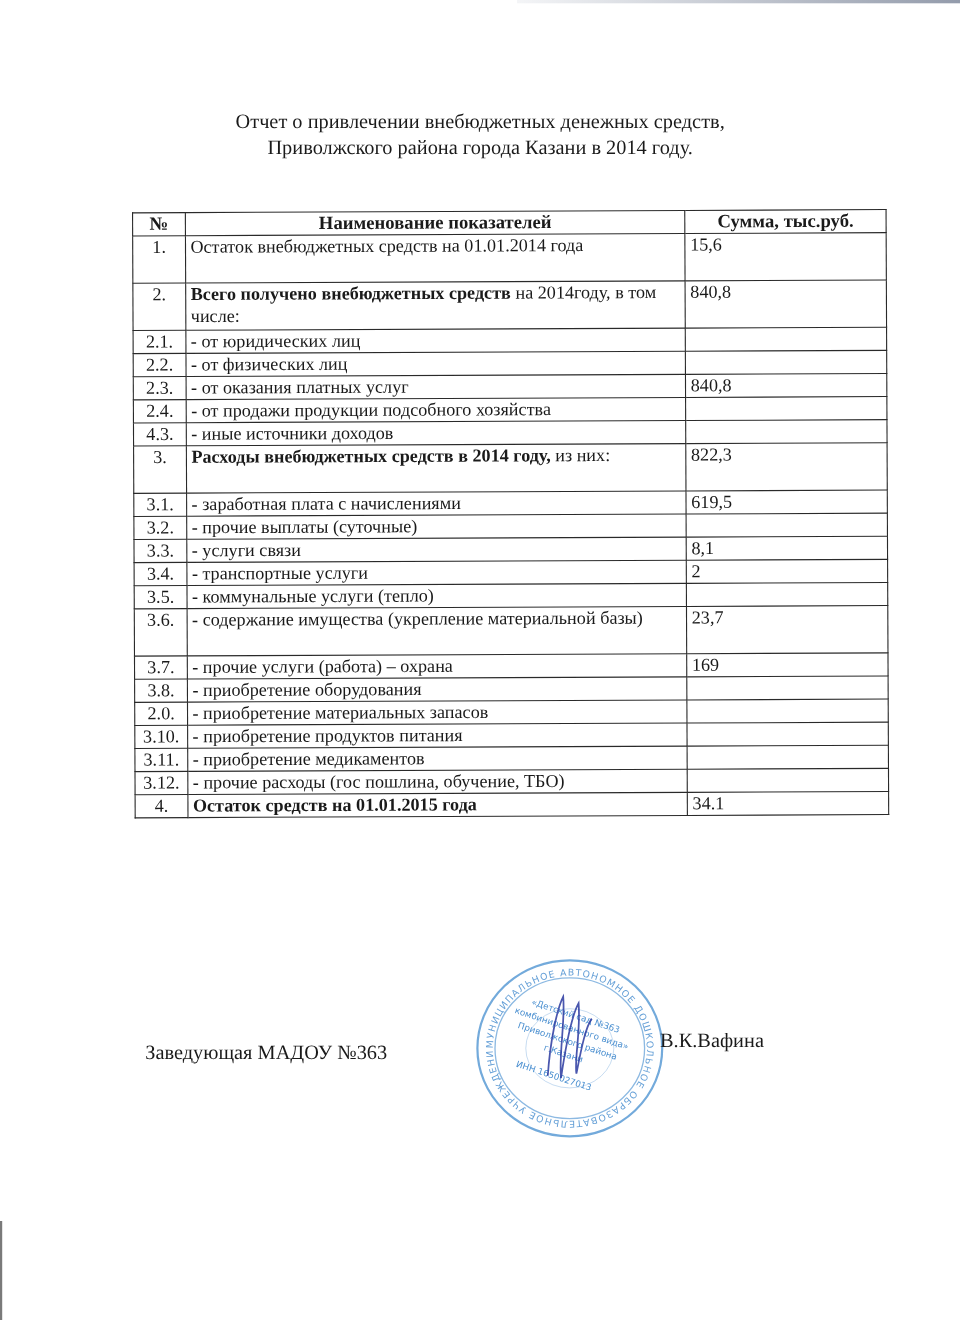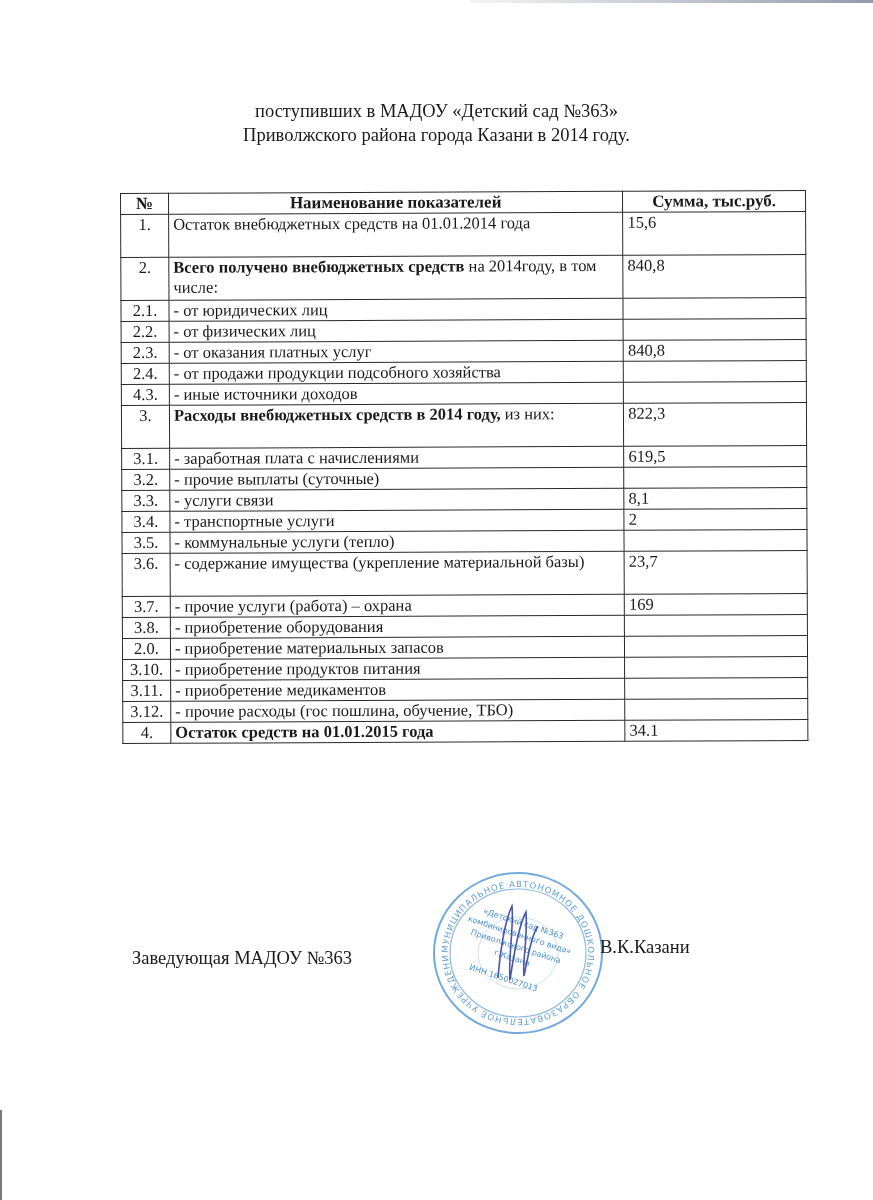--- a/index.html
+++ b/index.html
@@ -47,21 +47,21 @@
     position: absolute; left: 428px; top: 868px; width: 180px; height: 170px;
   }
 </style>
 </head>
 <body>
 
 <div class="scan-edge-top"></div>
 <div class="scan-edge-left"></div>
 
 <div class="title">
-  <div>поступивших в МАДОУ «Детский сад №363»</div>
+  <div>Отчет о привлечении внебюджетных денежных средств,</div>
   <div>Приволжского района города Казани в 2014 году.</div>
 </div>
 
 <table class="report">
   <colgroup>
       <col class="c-num">
       <col class="c-name">
       <col class="c-sum">
     </colgroup>
   <thead>
@@ -193,14 +193,14 @@
   <text x="86" y="58" font-size="8" fill="#4a8fd0" text-anchor="middle" font-family="DejaVu Sans, sans-serif" transform="rotate(18 90 85)">«Детский сад №363</text>
   <text x="86" y="70" font-size="8" fill="#4a8fd0" text-anchor="middle" font-family="DejaVu Sans, sans-serif" transform="rotate(18 90 85)">комбинированного вида»</text>
   <text x="86" y="82" font-size="8" fill="#4a8fd0" text-anchor="middle" font-family="DejaVu Sans, sans-serif" transform="rotate(18 90 85)">Приволжского района</text>
   <text x="86" y="94" font-size="8" fill="#4a8fd0" text-anchor="middle" font-family="DejaVu Sans, sans-serif" transform="rotate(18 90 85)">г.Казани</text>
   <text x="84" y="116" font-size="8" fill="#4a8fd0" text-anchor="middle" font-family="DejaVu Sans, sans-serif" transform="rotate(18 90 85)">ИНН 1650027013</text>
   <path d="M 70,110 C 72,80 78,50 84,38 C 86,60 80,90 82,112 C 86,85 92,55 98,44 C 100,70 94,95 96,108 C 100,88 104,66 110,58" fill="none" stroke="#2a3aa0" stroke-width="1.6" opacity="0.85"></path>
 </svg>
 
 <div class="signature-row">
   <span class="sig-left">Заведующая МАДОУ №363</span>
-  <span class="sig-right">В.К.Казани</span>
+  <span class="sig-right">В.К.Вафина</span>
 </div>
 
 </body></html>

